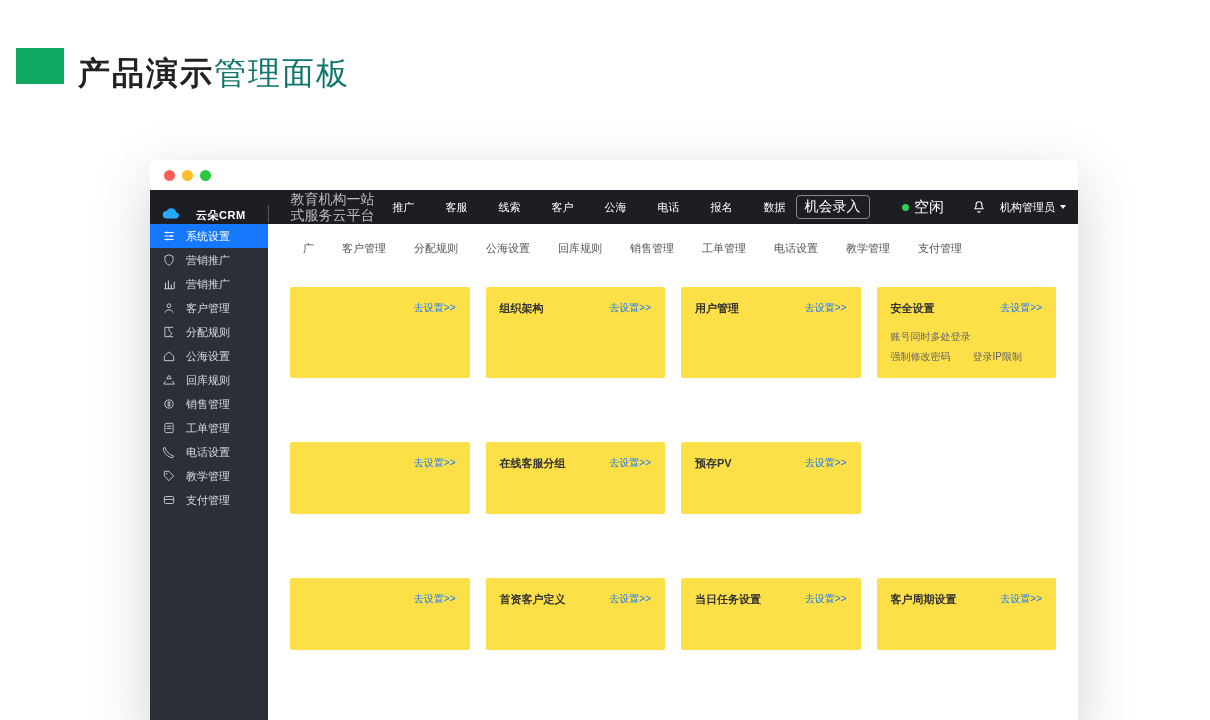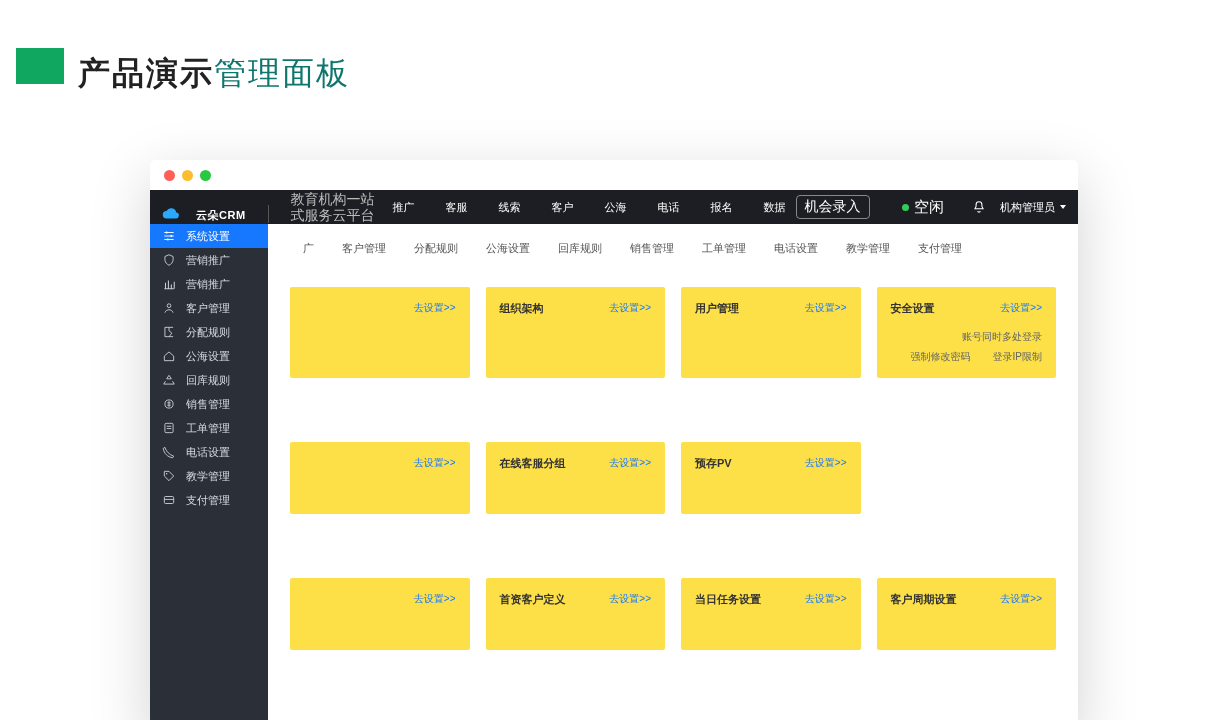--- a/index.html
+++ b/index.html
@@ -185,21 +185,21 @@
     font-size: 10px;
     color: #1677ff;
     cursor: pointer;
   }
   .card-sublist {
     margin-top: 14px;
     display: flex;
     flex-direction: column;
     gap: 6px;
   }
-  .card-sub-row { display: flex; gap: 22px; justify-content: flex-end; }
+  .card-sub-row { display: flex; gap: 22px; }
   .card-sub {
     font-size: 10px;
     color: #666;
   }
   .section-spacer { height: 48px; }
 </style>
 </head>
 <body>
 
 <div class="page-head">

